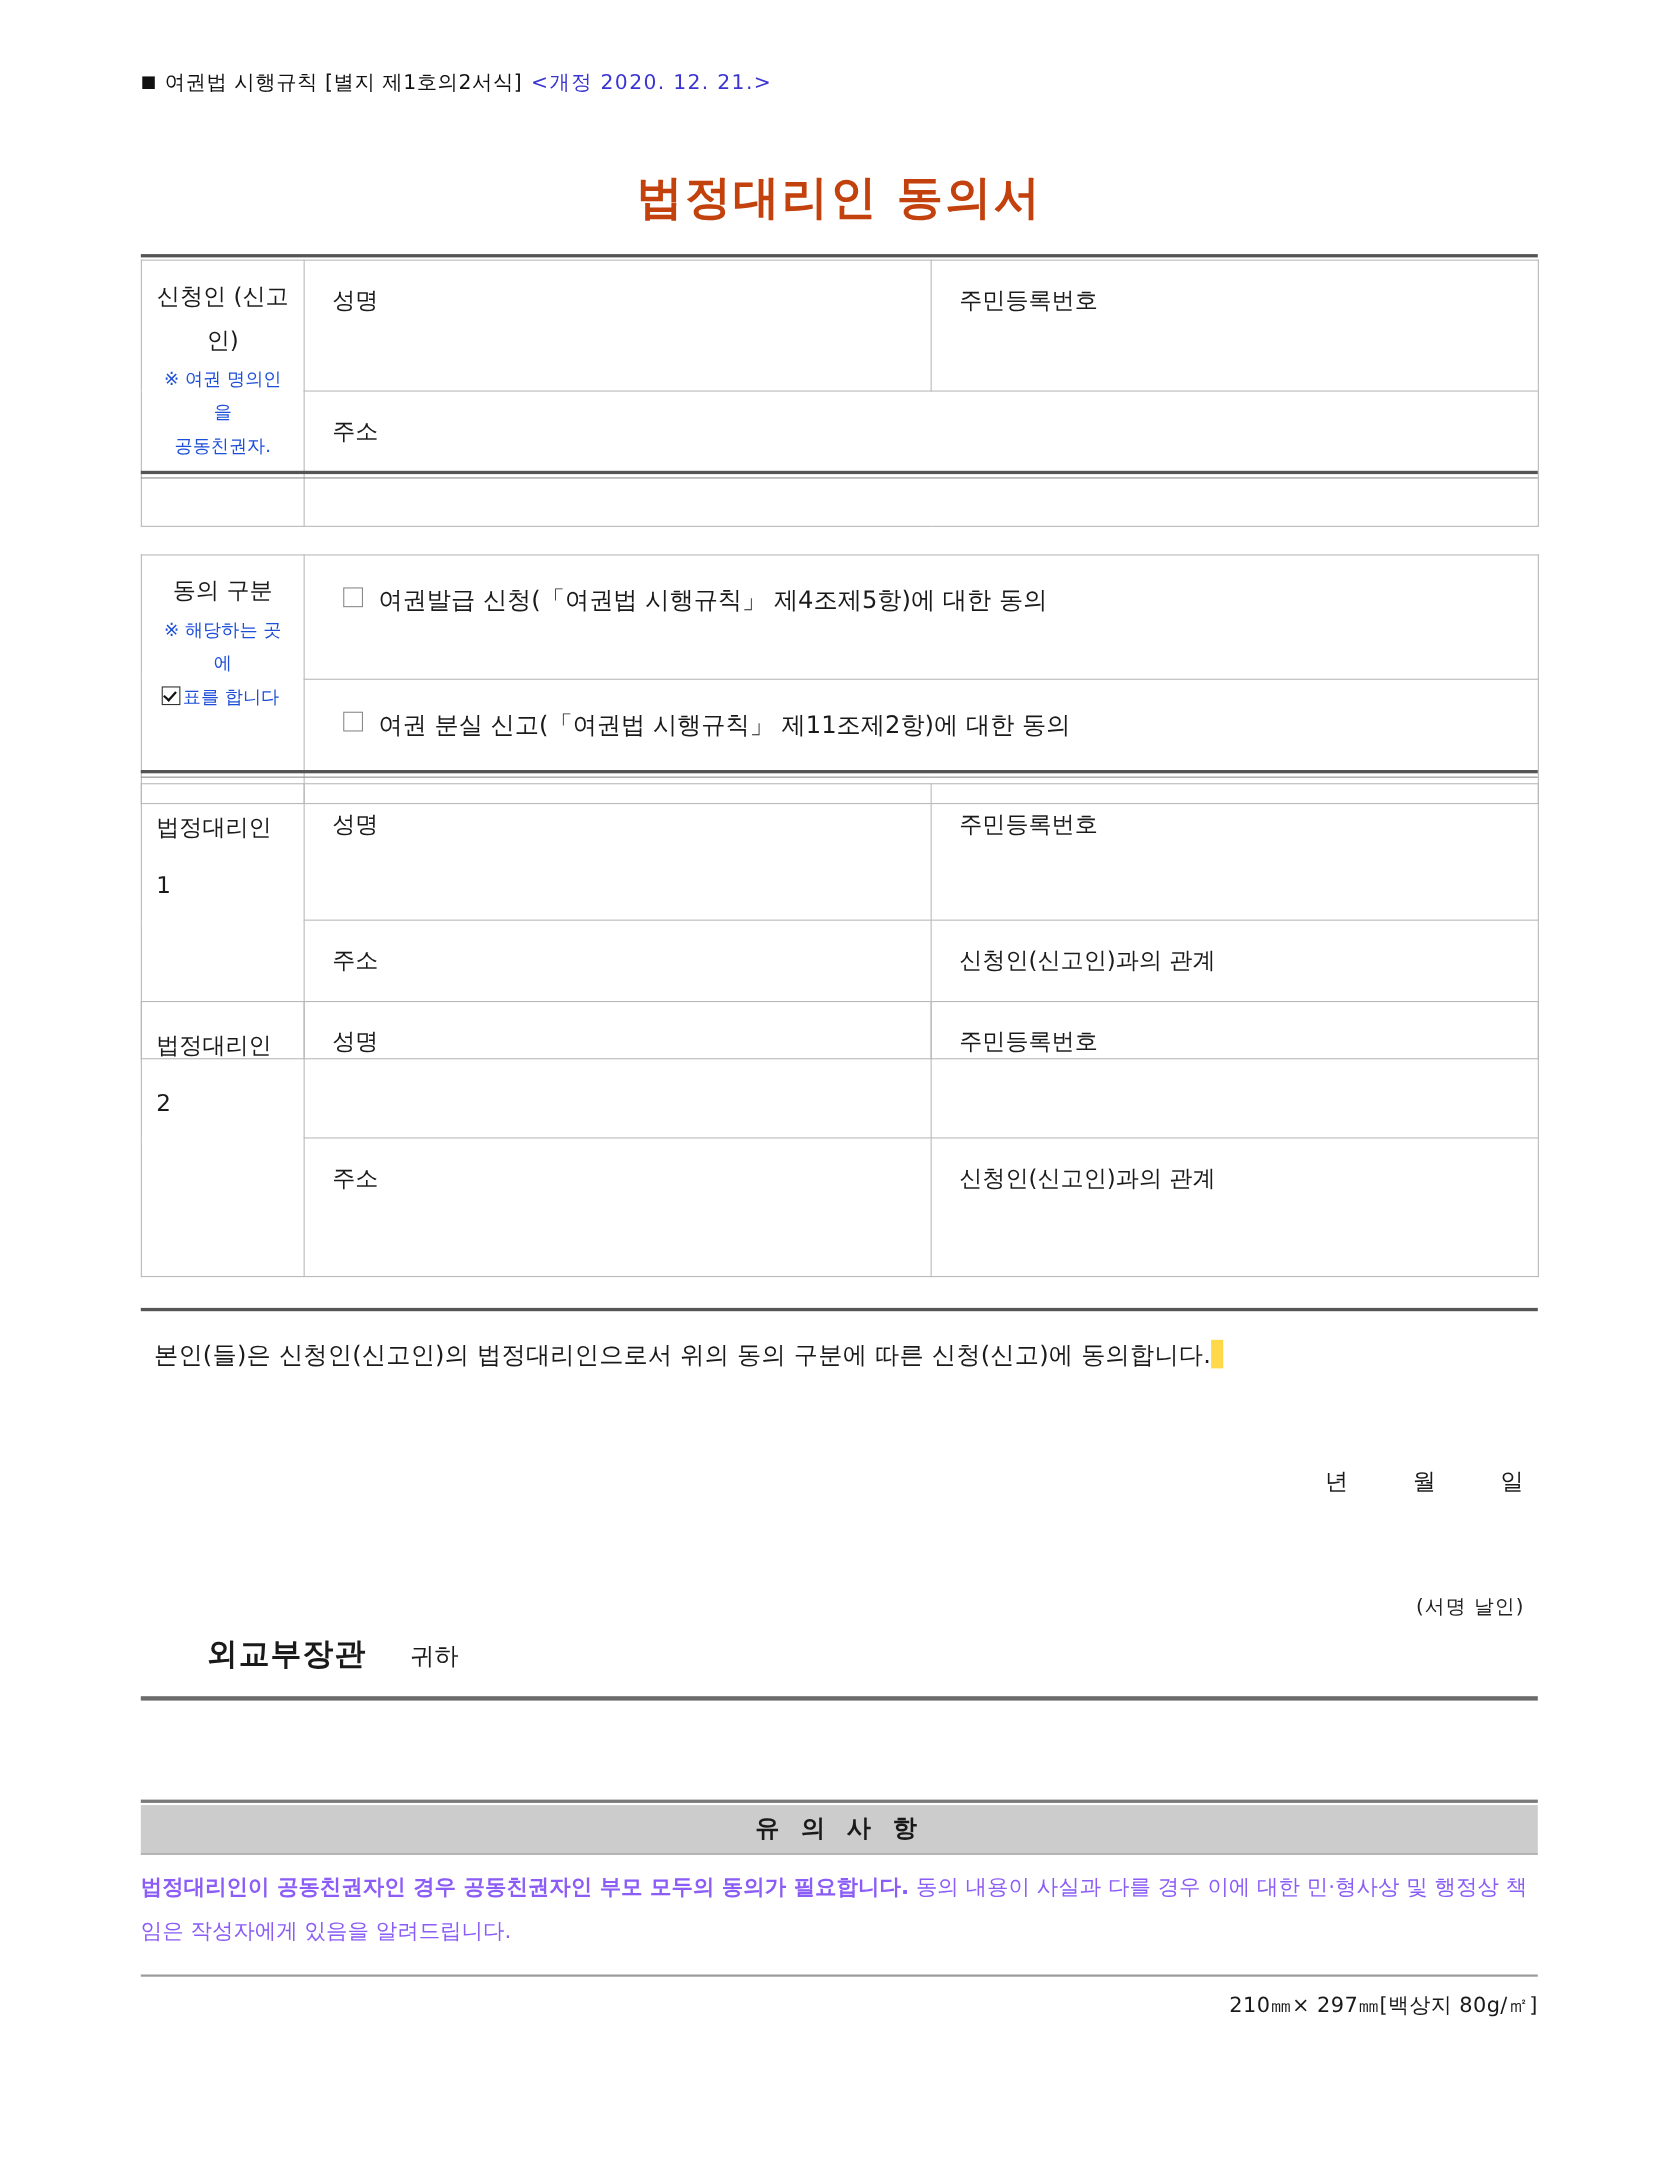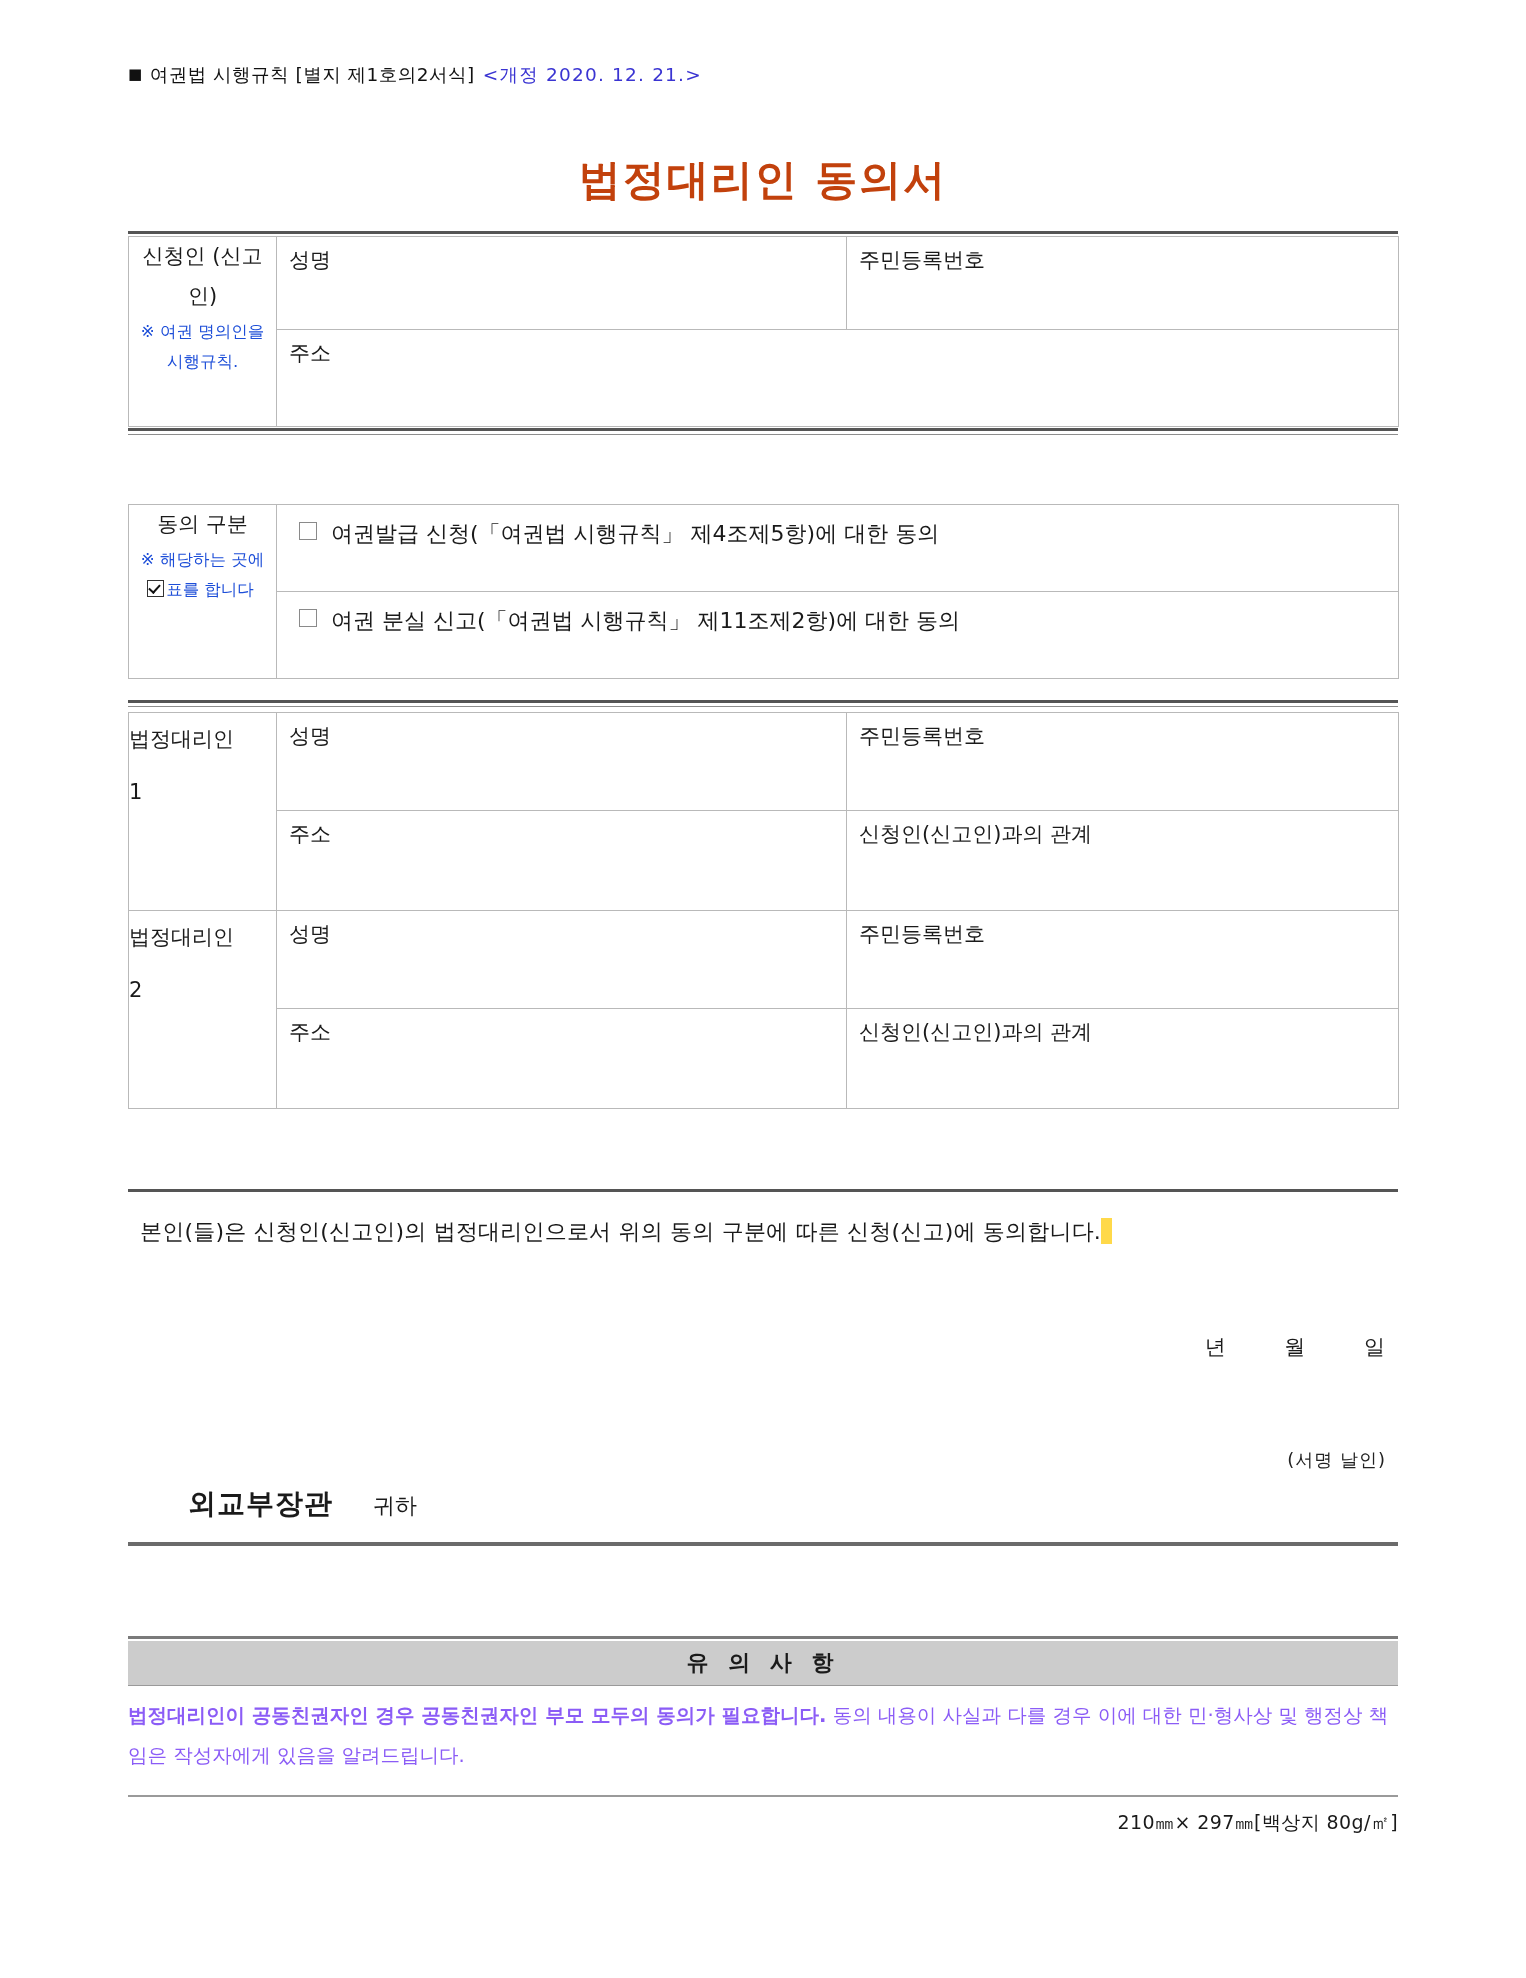--- a/index.html
+++ b/index.html
@@ -62,21 +62,21 @@
   .main-table {
     position: absolute;
     left: 128px;
     top: 236px;
     width: 1270px;
     border-collapse: collapse;
     table-layout: fixed;
   }
   .main-table td {
     border: 1px solid #b9b9b9;
-    padding: 0;
+    padding: 13px;
     vertical-align: top;
     font-size: 21px;
     color: #1a1a1a;
   }
   .cell-label {
     padding: 10px 0 0 12px;
     font-size: 21px;
     line-height: 1.25;
   }
 
@@ -286,21 +286,21 @@
       <col style="width:148px;">
       <col style="width:570px;">
       <col style="width:552px;">
     </colgroup>
     <tbody>
         <tr>
       <td rowspan="2" class="sect-head-cell">
         <span>신청인</span>
         <span>(신고인)</span>
         <span class="sub">※ 여권 명의인을</span>
-        <span class="sub">시행규칙.</span>
+        <span class="sub">공동친권자.</span>
       </td>
       <td style="height:92px;">
         <div class="cell-label">성명</div>
       </td>
       <td style="height:92px;">
         <div class="cell-label">주민등록번호</div>
       </td>
     </tr>
     <tr>
       <td colspan="2" style="height:96px;">

